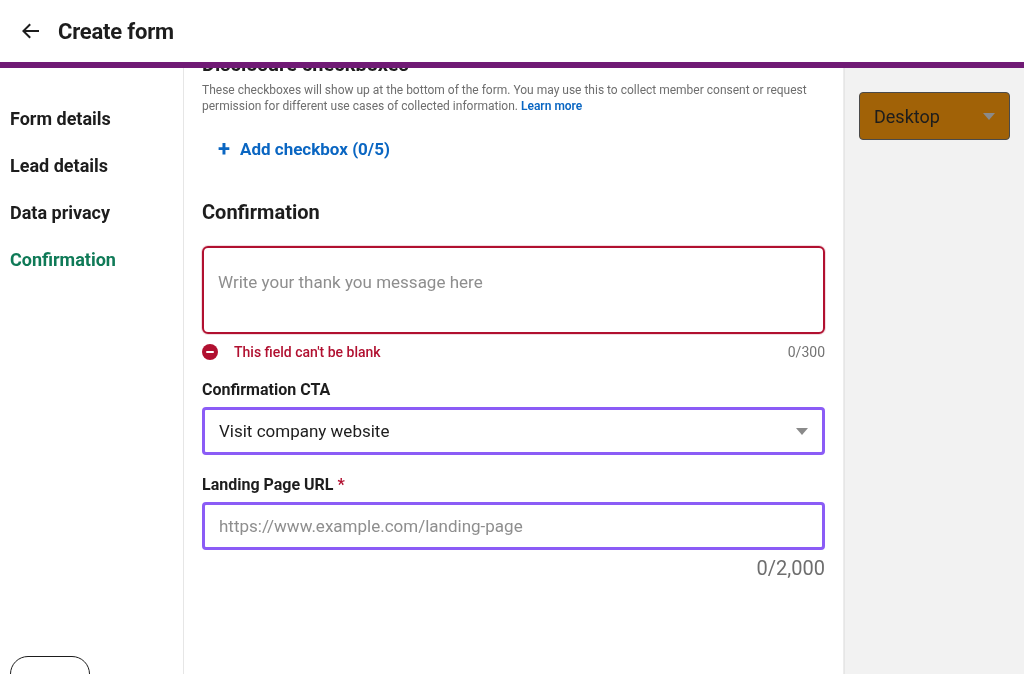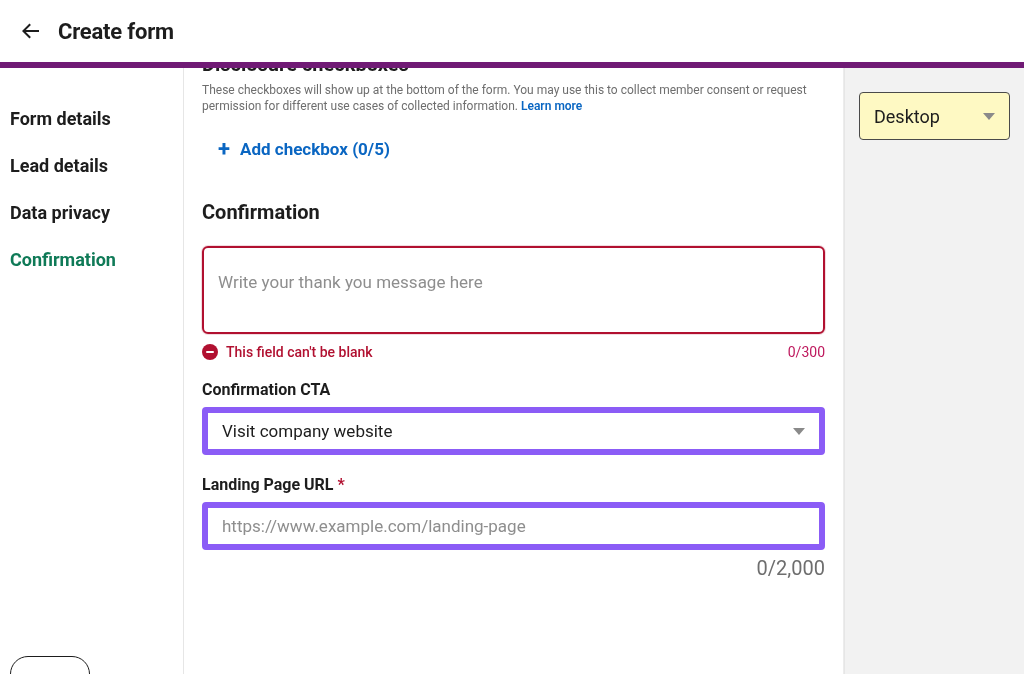--- a/index.html
+++ b/index.html
@@ -53,21 +53,21 @@
     width: 180px;
     padding: 24px 14px;
     background:#f2f2f2;
     border-left:1px solid #e6e6e6;
   }
   .device-select {
     width:100%;
     height:48px;
     border:1px solid #4a4a4a;
     border-radius:4px;
-    background:#fef9c3;
+    background:#a16207;
     display:flex; align-items:center; justify-content:space-between;
     padding: 0 14px;
     font-size:18px;
     cursor:pointer;
   }
   .caret-down {
     width:0;height:0;border-left:6px solid transparent;border-right:6px solid transparent;border-top:7px solid #8a8a8a;
   }
 
   
@@ -109,31 +109,31 @@
     padding: 24px 14px;
     font-size:17px;
     font-family:inherit;
     resize:none;
     outline:none;
     box-shadow: 0 0 0 1px rgba(177,16,48,0.15);
   }
   textarea.msg::placeholder, input.text-input::placeholder { color:#8e8e8e; }
 
   .under-row { display:flex; justify-content:space-between; align-items:center; margin-top:6px; }
-  .err-msg { display:flex; align-items:center; gap:8px; color:#b11030; font-size:14px; font-weight:500; }
+  .err-msg { display:flex; align-items:center; gap:16px; color:#b11030; font-size:14px; font-weight:500; }
   .err-badge {
     width:16px;height:16px;border-radius:50%;background:#b11030;display:flex;align-items:center;justify-content:center;
   }
   .err-badge span{ width:8px;height:2px;background:#fff;border-radius:1px; display:block;}
-  .counter { font-size:14px; color:#be185d; }
+  .counter { font-size:14px; color:#737373; }
 
   .select-box, input.text-input {
     width:100%;
     height:48px;
-    border:6px solid #8b5cf6;
+    border:3px solid #8b5cf6;
     border-radius:4px;
     background:#fff;
     padding: 0 14px;
     font-size:17px;
     font-family:inherit;
   }
   .select-box { display:flex; align-items:center; justify-content:space-between; cursor:pointer; }
 
   .block { margin-top:20px; }
 

